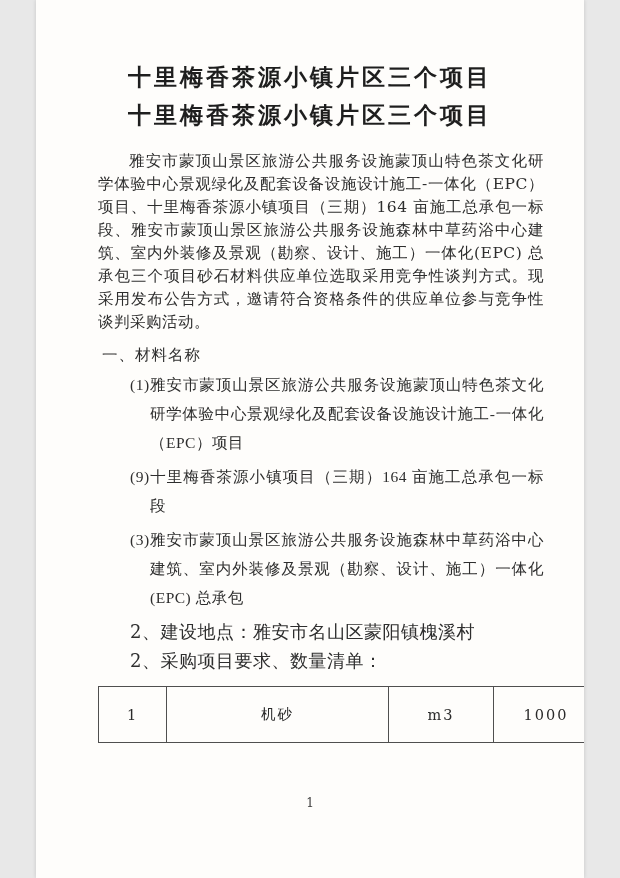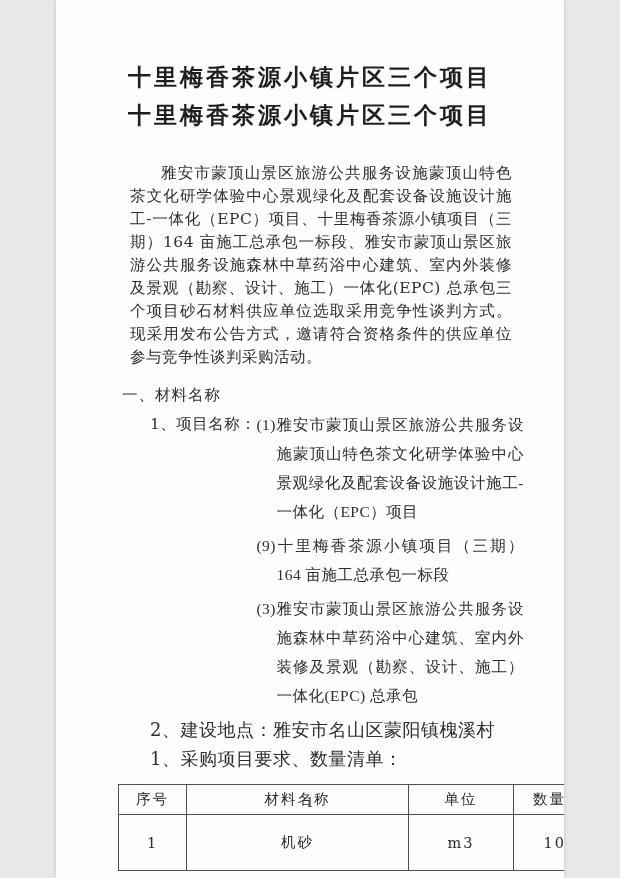--- a/index.html
+++ b/index.html
@@ -1,37 +1,37 @@
 <!DOCTYPE html>
 <html><head>
 <meta charset="utf-8">
 <style>
   html,body { margin:0; padding:0; background:#e8e8e8; }
   .page {
     position:relative;
-    width:508px; height:878px;
+    width:548px; height:878px;
     margin:0 auto;
     background:#fefdfb;
     overflow:hidden;
     font-family:"DejaVu Serif","Liberation Serif",serif;
     color:#2e2e2e;
     box-shadow:0 0 4px rgba(0,0,0,.15);
   }
   .title {
     padding-top:58px;
     text-align:center;
     font-weight:bold;
     font-size:23px;
     line-height:38px;
     letter-spacing:3px;
     color:#1e1e1e;
   }
   .content { padding:16px 40px 0 62px; }
   .intro {
-    margin:12px;
+    margin:0;
     font-size:15.5px;
     line-height:23px;
     text-align:justify;
     text-indent:2em;
     letter-spacing:.5px;
   }
   .sec-heading {
     margin-top:7px;
     padding-left:4px;
     font-size:15.5px;
@@ -123,45 +123,38 @@
     <div>十里梅香茶源小镇片区三个项目</div>
   </div>
 
   <div class="content">
 
     <p class="intro">雅安市蒙顶山景区旅游公共服务设施蒙顶山特色茶文化研学体验中心景观绿化及配套设备设施设计施工-一体化（EPC）项目、十里梅香茶源小镇项目（三期）164 亩施工总承包一标段、雅安市蒙顶山景区旅游公共服务设施森林中草药浴中心建筑、室内外装修及景观（勘察、设计、施工）一体化(EPC) 总承包三个项目砂石材料供应单位选取采用竞争性谈判方式。现采用发布公告方式，邀请符合资格条件的供应单位参与竞争性谈判采购活动。</p>
 
     <div class="sec-heading">一、材料名称</div>
 
     <div class="item-row">
-      <span class="item1-label">1、项目名称：</span>
       <div class="sublist">
         <div class="subitem">(1)雅安市蒙顶山景区旅游公共服务设施蒙顶山特色茶文化研学体验中心景观绿化及配套设备设施设计施工-一体化（EPC）项目</div>
         <div class="subitem">(9)十里梅香茶源小镇项目（三期）164 亩施工总承包一标段</div>
         <div class="subitem">(3)雅安市蒙顶山景区旅游公共服务设施森林中草药浴中心建筑、室内外装修及景观（勘察、设计、施工）一体化(EPC) 总承包</div>
       </div>
     </div>
 
     <div class="item">2、建设地点：雅安市名山区蒙阳镇槐溪村</div>
-    <div class="item">1、采购项目要求、数量清单：</div>
+    <div class="item">2、采购项目要求、数量清单：</div>
 
     <table class="materials">
       <colgroup>
         <col class="col-no">
           <col class="col-name">
           <col class="col-unit">
           <col class="col-qty">
       </colgroup>
       <tbody>
-          <tr>
-        <th>序号</th>
-        <th>材料名称</th>
-        <th>单位</th>
-        <th>数量暂估</th>
-      </tr>
       <tr>
         <td>1</td>
         <td>机砂</td>
         <td>m3</td>
         <td>1000</td>
       </tr>
     </tbody>
       </table>
 
   </div>

